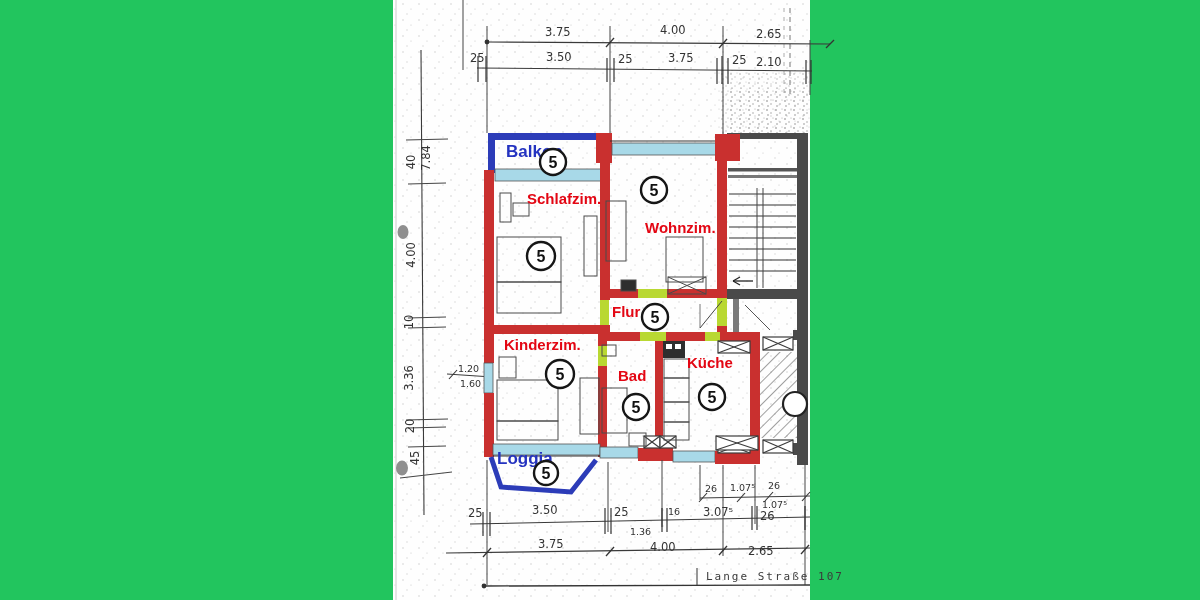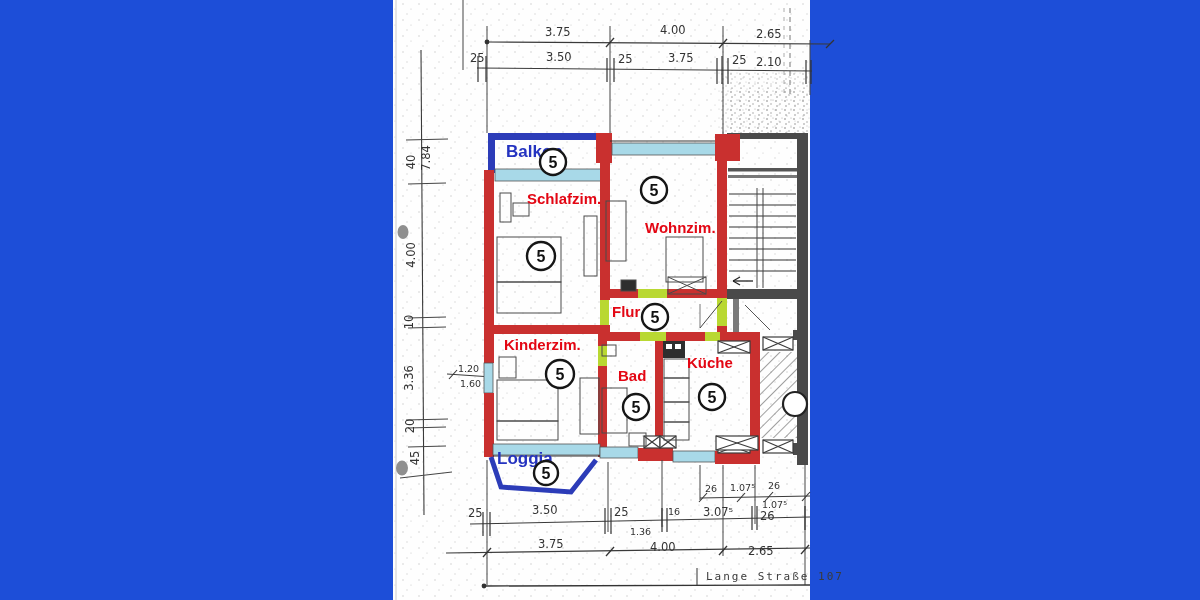--- a/index.html
+++ b/index.html
@@ -1,16 +1,16 @@
 <!DOCTYPE html>
 <html><head>
 <meta charset="utf-8">
 <style>
   html,body{margin:0;padding:0;background:#fff;}
-  .stage{position:relative;width:1200px;height:600px;background:#1d4ed8;overflow:hidden;
+  .stage{position:relative;width:1200px;height:600px;background:#22c55e;overflow:hidden;
          font-family:"DejaVu Sans",sans-serif;}
   svg{position:absolute;left:0;top:0;}
   text{fill:#2e2e2e;}
   .dim{font-family:"DejaVu Sans",sans-serif;font-size:11.5px;fill:#333;}
   .dimsmall{font-family:"DejaVu Sans",sans-serif;font-size:9.5px;fill:#333;}
   .roomred{font-family:"Liberation Sans",sans-serif;font-weight:bold;font-size:15px;fill:#e30613;}
   .roomblue{font-family:"Liberation Sans",sans-serif;font-weight:bold;font-size:17px;fill:#2433c0;}
   .unitnum{font-family:"Liberation Sans",sans-serif;font-weight:bold;font-size:16px;fill:#111;
            text-anchor:middle;}
   .title{font-family:"DejaVu Sans Mono",monospace;font-size:11px;fill:#3b3b3b;letter-spacing:2px;}

